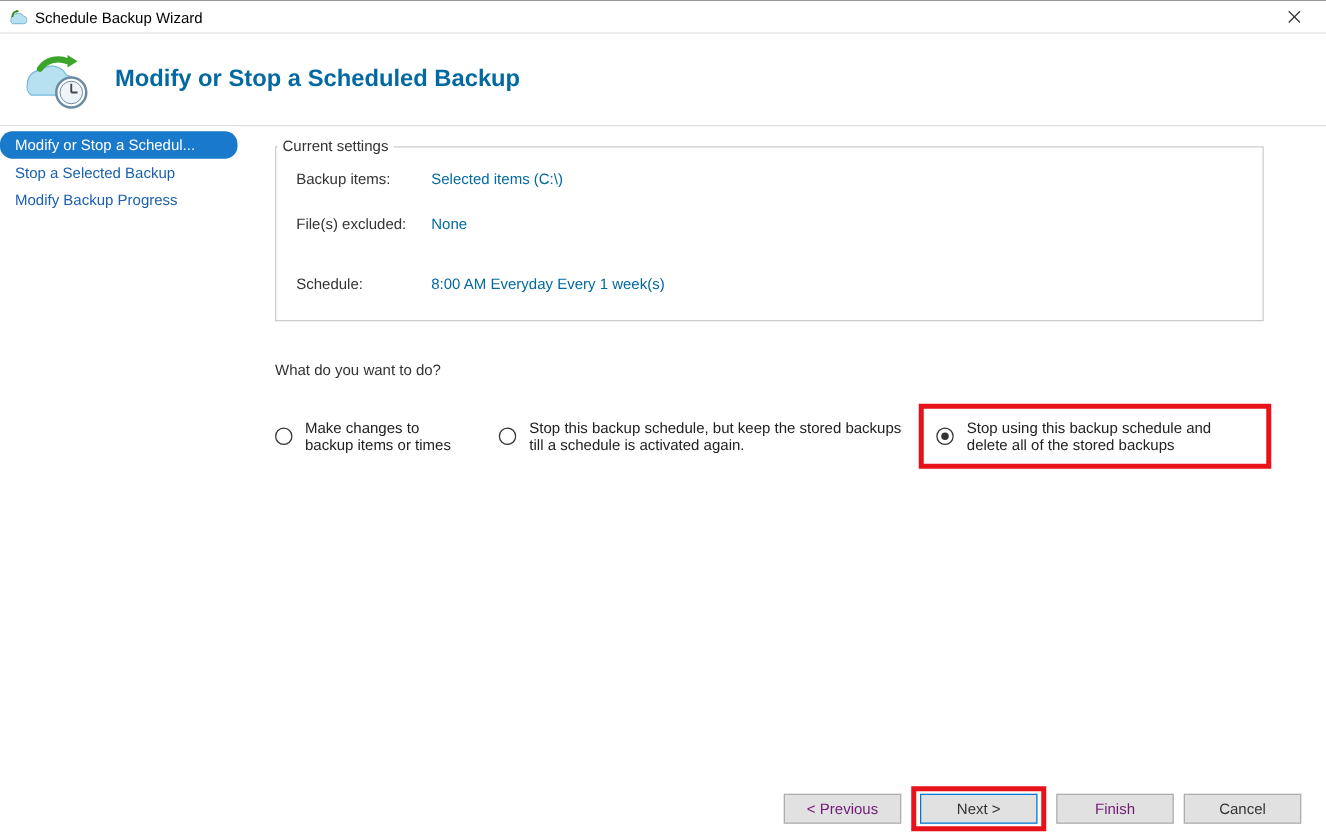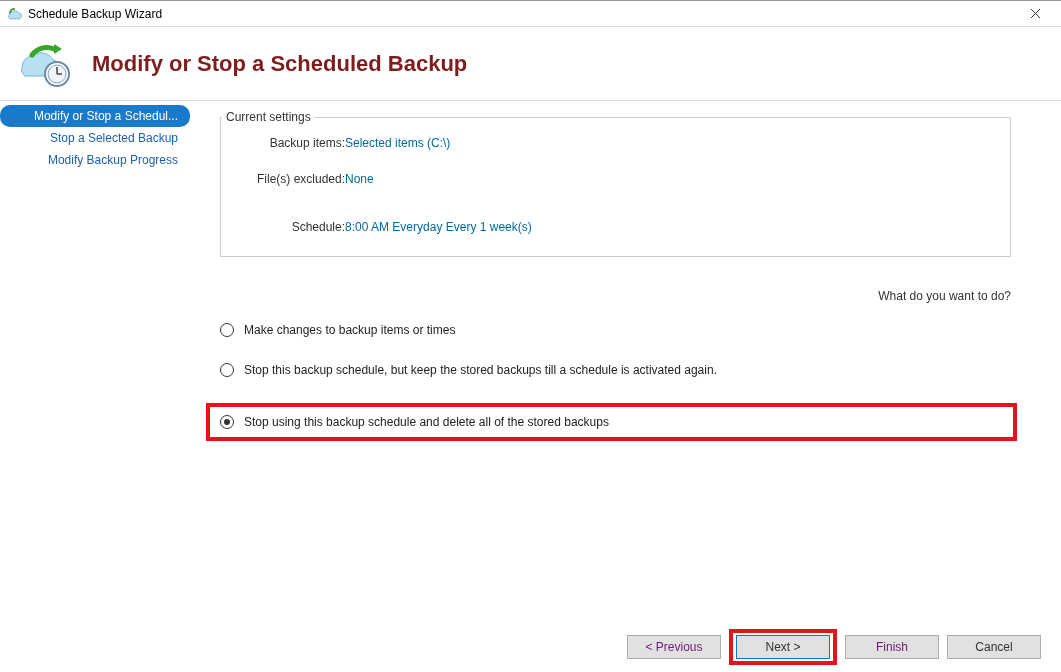--- a/index.html
+++ b/index.html
@@ -5,21 +5,21 @@
   * { box-sizing: border-box; margin: 0; padding: 0; }
   body {
     font-family: 'Segoe UI', Tahoma, sans-serif;
     font-size: 12px;
     background: #fff;
     width: 1061px;
     height: 672px;
     overflow: hidden;
     color: #000;
   }
-  .window { width: 1061px; height: 672px; display: flex; flex-direction: column; border-top: 1px solid #999; text-align: right; }
+  .window { width: 1061px; height: 672px; display: flex; flex-direction: column; border-top: 1px solid #999; }
   .titlebar {
     height: 26px;
     display: flex;
     align-items: center;
     padding: 0 6px;
     background: #fff;
     border-bottom: 1px solid #ddd;
     justify-content: space-between;
   }
   .titlebar-left { display: flex; align-items: center; gap: 6px; }
@@ -32,21 +32,21 @@
   .header {
     height: 74px;
     background: #fff;
     display: flex;
     align-items: center;
     padding: 0 12px;
     gap: 20px;
     border-bottom: 1px solid #ddd;
   }
   .header-icon { width: 60px; height: 50px; position: relative; }
-  .header-title { font-size: 22px; font-weight: 600; color: #7f1d1d; }
+  .header-title { font-size: 19px; font-weight: 600; color: #0369a1; }
   .body { flex: 1; display: flex; min-height: 0; }
   .sidebar {
     width: 190px;
     background: #fff;
     padding-top: 4px;
   }
   .sidebar-item {
     padding: 4px 12px;
     font-size: 12px;
     color: #1a60b0;
@@ -79,21 +79,21 @@
     background: #fff;
     padding: 0 4px;
     font-size: 12px;
     color: #333;
   }
   .settings-row { display: flex; margin-top: 10px; }
   .settings-row:first-of-type { margin-top: 6px; }
   .settings-label { width: 108px; color: #333; }
   .settings-value { color: #0369a1; }
   .question { margin-top: 32px; color: #333; }
-  .radio-group { margin-top: 20px; display: flex; flex-direction: column; gap: 26px; }
+  .radio-group { margin-top: 20px; display: flex; gap: 26px; }
   .radio-row { display: flex; align-items: center; gap: 10px; cursor: pointer; }
   .radio-row.highlighted { border: 4px solid #e8121b; padding: 8px 10px; margin-left:-14px; margin-right:-6px;}
   .radio-outer {
     width: 14px; height: 14px; border: 1px solid #333; border-radius: 50%;
     display: flex; align-items: center; justify-content: center;
     flex-shrink:0;
   }
   .radio-inner { width: 6px; height: 6px; border-radius: 50%; background: #333; }
   .radio-label { color: #222; font-size:12px;}
   .footer {

